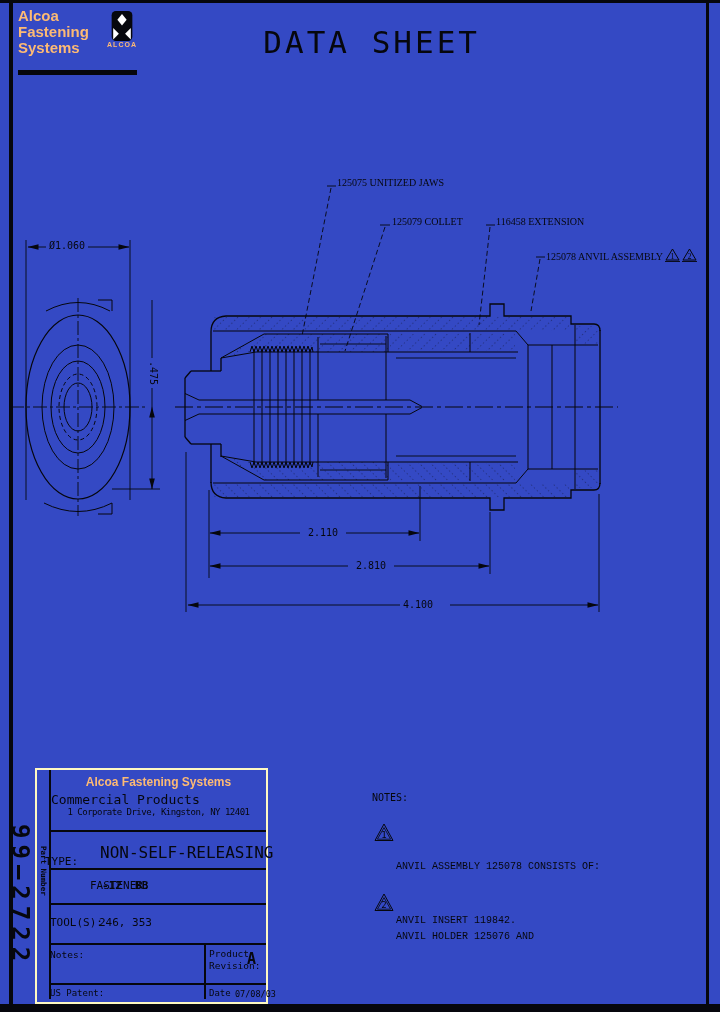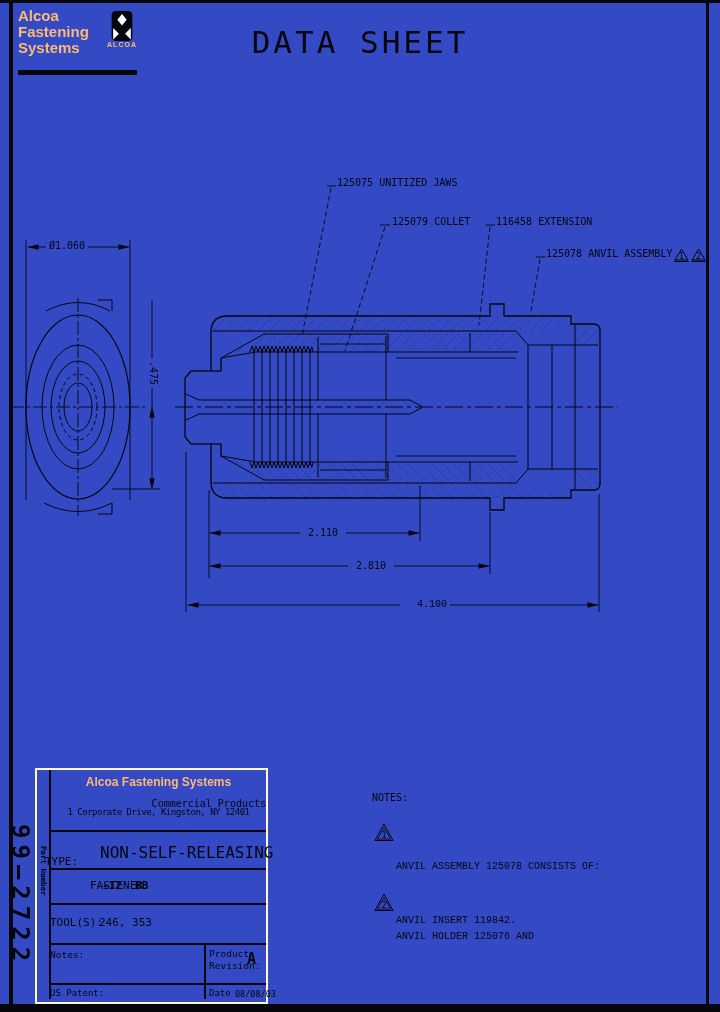--- a/index.html
+++ b/index.html
@@ -3,21 +3,21 @@
 <meta charset="utf-8">
 <style>
   html,body{margin:0;padding:0;background:#2a3aa8;}
   .page{position:relative;width:720px;height:1012px;background:#3449C4;overflow:hidden;
         font-family:"DejaVu Sans Mono",monospace;color:#06070d;}
   .abs{position:absolute;}
   .ink{background:#06070d;}
   .cad{font-family:"DejaVu Sans Mono",monospace;color:#06070d;white-space:pre;}
   .sans{font-family:"Liberation Sans",sans-serif;color:#fdba74;}
   .dimtxt{background:#3449C4;padding:0 3px;font-size:10px;letter-spacing:0;}
-  .callout{font-size:10px;letter-spacing:0;display:flex;align-items:flex-start;gap:2px;}
+  .callout{font-size:10px;letter-spacing:0;display:flex;align-items:flex-end;gap:2px;font-family:Liberation Serif, serif;}
   .noteline{font-size:10px;line-height:16px;letter-spacing:0;font-family:Liberation Mono, monospace;}
   .rot90{transform:rotate(90deg);transform-origin:0 0;display:inline-block;}
   .tb-line{position:absolute;background:#06070d;}
   .flag-s{display:inline-block;vertical-align:bottom;}
   svg{display:block;}
 </style>
 </head>
 <body>
 
 <div class="page">
@@ -34,21 +34,21 @@
   </div>
   <div class="abs ink" style="left:18px;top:70px;width:119px;height:5px;"></div>
   <svg class="abs" style="left:111px;top:11px;" width="22" height="30" viewBox="0 0 20 29">
     <rect x="0" y="0" width="20" height="29" rx="4" fill="#06070d"></rect>
     <path d="M10,3 L14.5,8.5 L10,14 L5.5,8.5 Z" fill="#ffffff"></path>
     <path d="M1.5,16.5 L7,22 L1.5,27.5 Z" fill="#ffffff"></path>
     <path d="M18.5,16.5 L13,22 L18.5,27.5 Z" fill="#ffffff"></path>
   </svg>
   <div class="abs sans" style="left:104px;top:41px;width:36px;text-align:center;font-weight:bold;font-size:7px;letter-spacing:1px;">ALCOA</div>
 
-  <div class="abs cad" style="left:240px;top:24px;width:240px;text-align:center;font-size:31px;letter-spacing:3px;">DATA SHEET</div>
+  <div class="abs cad" style="left:240px;top:24px;width:240px;text-align:right;font-size:31px;letter-spacing:3px;">DATA SHEET</div>
 
   <svg class="abs" style="left:0;top:0;" width="720" height="1012" viewBox="0 0 720 1012">
     <defs>
       <pattern id="hatch" width="8" height="8" patternUnits="userSpaceOnUse" patternTransform="rotate(45)">
         <line x1="0" y1="0" x2="0" y2="8" stroke="#06070d" stroke-width="0.8" stroke-dasharray="1.2 2.8"></line>
       </pattern>
       <marker id="arr" viewBox="0 0 12 8" markerWidth="12" markerHeight="8" refX="11" refY="4" orient="auto-start-reverse" markerUnits="userSpaceOnUse">
         <path d="M11.5,4 L0.5,1.2 L0.5,6.8 Z" fill="#06070d"></path>
       </marker>
     </defs>
@@ -170,21 +170,21 @@
       <path d="M7.5,1 L14,12 L1,12 Z" fill="none" stroke="#06070d" stroke-width="1"></path>
       <line x1="0" y1="13.4" x2="15" y2="13.4" stroke="#06070d" stroke-width="1"></line>
       <text x="7.5" y="11" text-anchor="middle" font-size="8" fill="#06070d">2</text>
     </svg>
   </div>
 
   <div class="abs cad dimtxt" style="left:46px;top:240px;">Ø1.060</div>
   <div class="abs cad dimtxt rot90" style="left:159px;top:358px;">.475</div>
   <div class="abs cad dimtxt" style="left:300px;top:527px;width:40px;text-align:center;">2.110</div>
   <div class="abs cad dimtxt" style="left:348px;top:560px;width:40px;text-align:center;">2.810</div>
-  <div class="abs cad dimtxt" style="left:400px;top:599px;width:44px;text-align:right;font-family:Liberation Mono, monospace;">4.100</div>
+  <div class="abs cad dimtxt" style="left:400px;top:599px;width:44px;text-align:left;">4.100</div>
 
   <div class="abs cad" style="left:372px;top:792px;font-size:10px;">NOTES:</div>
 
   <div class="abs" style="left:374px;top:821px;">
     <svg class="abs" style="left:0;top:2px;" width="20" height="19" viewBox="0 0 20 19">
       <path d="M10,1 L19,17.5 L1,17.5 Z" fill="none" stroke="#06070d" stroke-width="1"></path>
       <path d="M10,4.6 L16.6,16.2 L3.4,16.2 Z" fill="none" stroke="#06070d" stroke-width="0.8"></path>
       <text x="10" y="15.4" text-anchor="middle" font-size="9" fill="#06070d" font-family="DejaVu Sans Mono, monospace">1</text>
     </svg>
     <div class="cad" style="margin-left:22px;">
@@ -213,35 +213,35 @@
     <div class="tb-line" style="left:12px;top:60px;width:217px;height:2px;"></div>
     <div class="tb-line" style="left:12px;top:98px;width:217px;height:2px;"></div>
     <div class="tb-line" style="left:12px;top:133px;width:217px;height:2px;"></div>
     <div class="tb-line" style="left:12px;top:173px;width:217px;height:2px;"></div>
     <div class="tb-line" style="left:12px;top:213px;width:217px;height:2px;"></div>
     <div class="tb-line" style="left:167px;top:173px;width:2px;height:56px;"></div>
 
     <span class="abs cad rot90" style="left:11px;top:76px;font-size:7.5px;font-weight:bold;">Part Number</span>
 
     <div class="abs sans" style="left:14px;top:5px;width:215px;text-align:center;font-weight:bold;font-size:12px;">Alcoa Fastening Systems</div>
-    <div class="abs cad" style="left:14px;top:28px;width:215px;text-align:right;font-size:10px;">Commercial Products</div>
+    <div class="abs cad" style="left:14px;top:22px;width:215px;text-align:left;font-size:13px;">Commercial Products</div>
     <div class="abs cad" style="left:14px;top:37px;width:215px;text-align:center;font-size:9px;letter-spacing:-0.5px;">1 Corporate Drive, Kingston, NY 12401</div>
 
     <span class="abs cad" style="left:8px;top:73px;font-size:11px;margin-top:12px;">TYPE:</span>
     <span class="abs cad" style="left:63px;top:73px;font-size:16px;">NON-SELF-RELEASING</span>
 
     <span class="abs cad" style="left:13px;top:109px;font-size:11px;padding-left:40px;">FASTENER:</span>
     <span class="abs cad" style="left:65px;top:109px;font-size:11px;font-weight:bold;">-12  BB</span>
 
     <span class="abs cad" style="left:13px;top:146px;font-size:11px;">TOOL(S):</span>
     <span class="abs cad" style="left:62px;top:146px;font-size:11px;">246, 353</span>
 
     <span class="abs cad" style="left:13px;top:179px;font-size:9.5px;">Notes:</span>
     <span class="abs cad" style="left:172px;top:178px;font-size:9.5px;">Product</span>
     <span class="abs cad" style="left:172px;top:190px;font-size:9.5px;">Revision:</span>
     <span class="abs cad" style="left:210px;top:180px;font-size:15px;font-weight:bold;">A</span>
 
     <span class="abs cad" style="left:13px;top:218px;font-size:9px;">US Patent:</span>
     <span class="abs cad" style="left:172px;top:218px;font-size:9px;">Date</span>
-    <span class="abs cad" style="left:198px;top:219px;font-size:8.5px;">08/08/03</span>
+    <span class="abs cad" style="left:198px;top:219px;font-size:8.5px;">07/08/03</span>
   </div>
 
 </div>
 
 </body></html>

